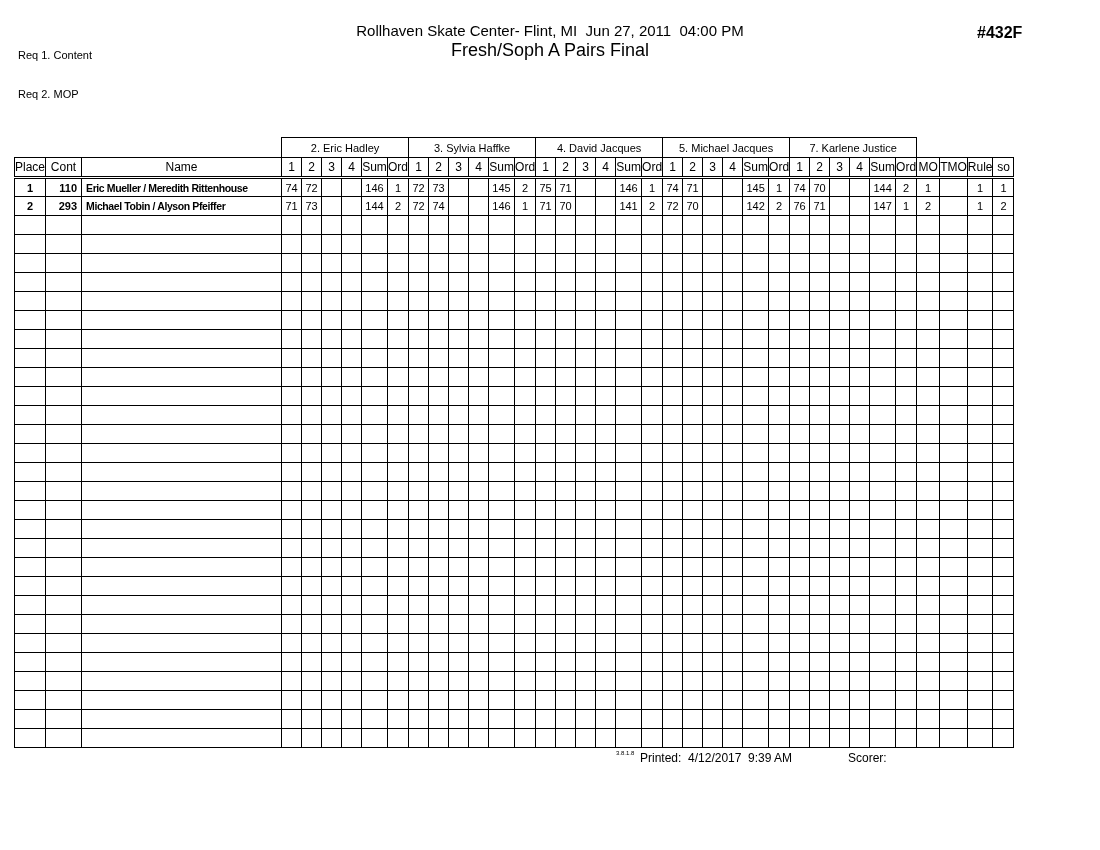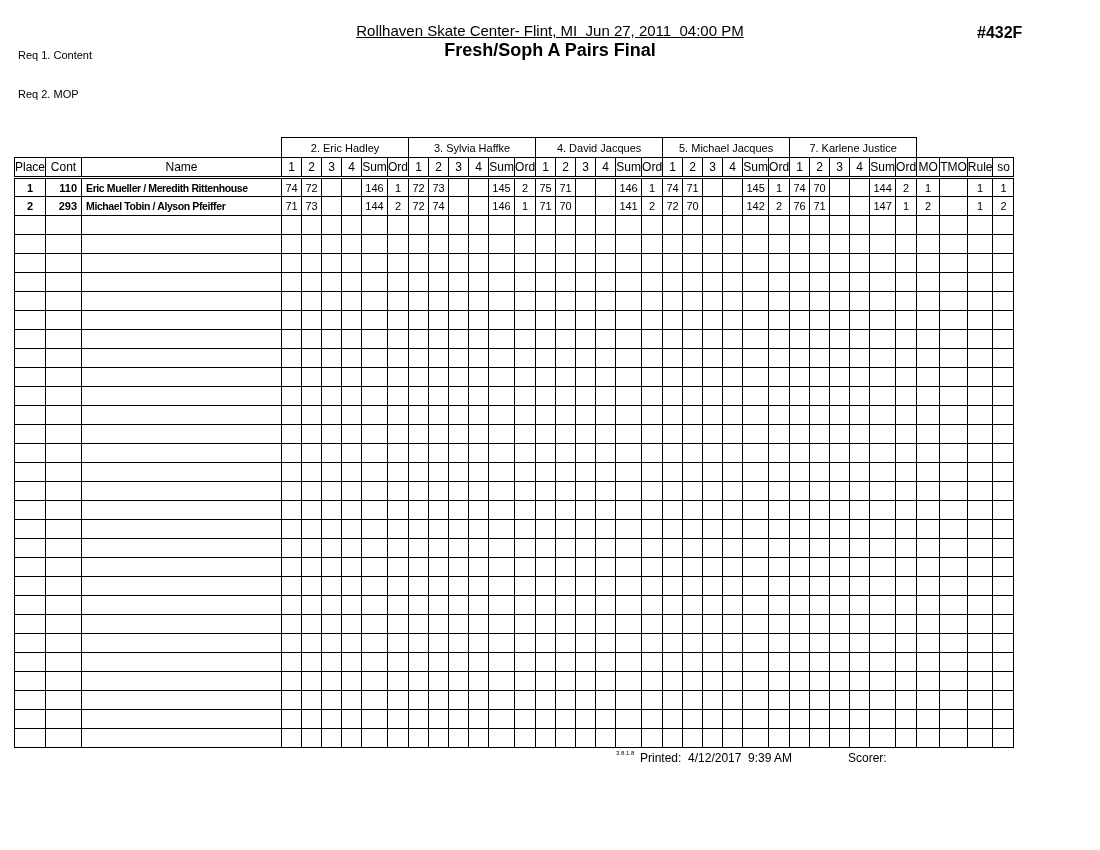--- a/index.html
+++ b/index.html
@@ -6,22 +6,22 @@
   html,body { background:#ffffff; }
   body { font-family:"Liberation Sans","DejaVu Sans",sans-serif; color:#000; }
   .page { position:relative; width:1100px; height:850px; background:#fff; overflow:hidden; }
 
   
   .req-block { position:absolute; left:18px; top:23px; font-size:11px; line-height:13px; white-space:pre; }
 
   
   .header-block { position:absolute; left:0; right:0; top:22px; text-align:center; }
   .title  { font-size:18px; font-weight:700; line-height:20px; white-space:pre; }
-  .venue  { font-size:15px; line-height:17px; white-space:pre;text-decoration:underline; }
-  .event  { font-size:18px; font-weight:700; line-height:22px; white-space:pre; }
+  .venue  { font-size:15px; line-height:17px; white-space:pre; }
+  .event  { font-size:18px; font-weight:400; line-height:22px; white-space:pre; }
   .report { font-size:16px; line-height:20px; white-space:pre; }
 
   .eventnum { position:absolute; left:977px; top:24px; font-size:16px; font-weight:700; }
 
   
   .score-table { position:absolute; left:14px; top:137px; border-collapse:collapse; table-layout:fixed; font-size:11px;padding-left:24px; }
   .score-table th, .score-table td {
     border:1px solid #000; padding:0; text-align:center; vertical-align:middle;
     overflow:hidden; white-space:nowrap; font-weight:400;
   }

